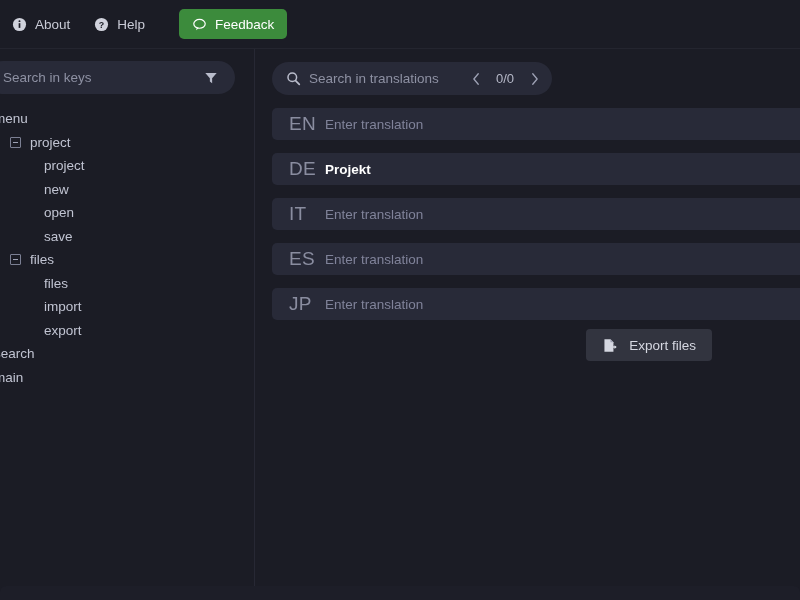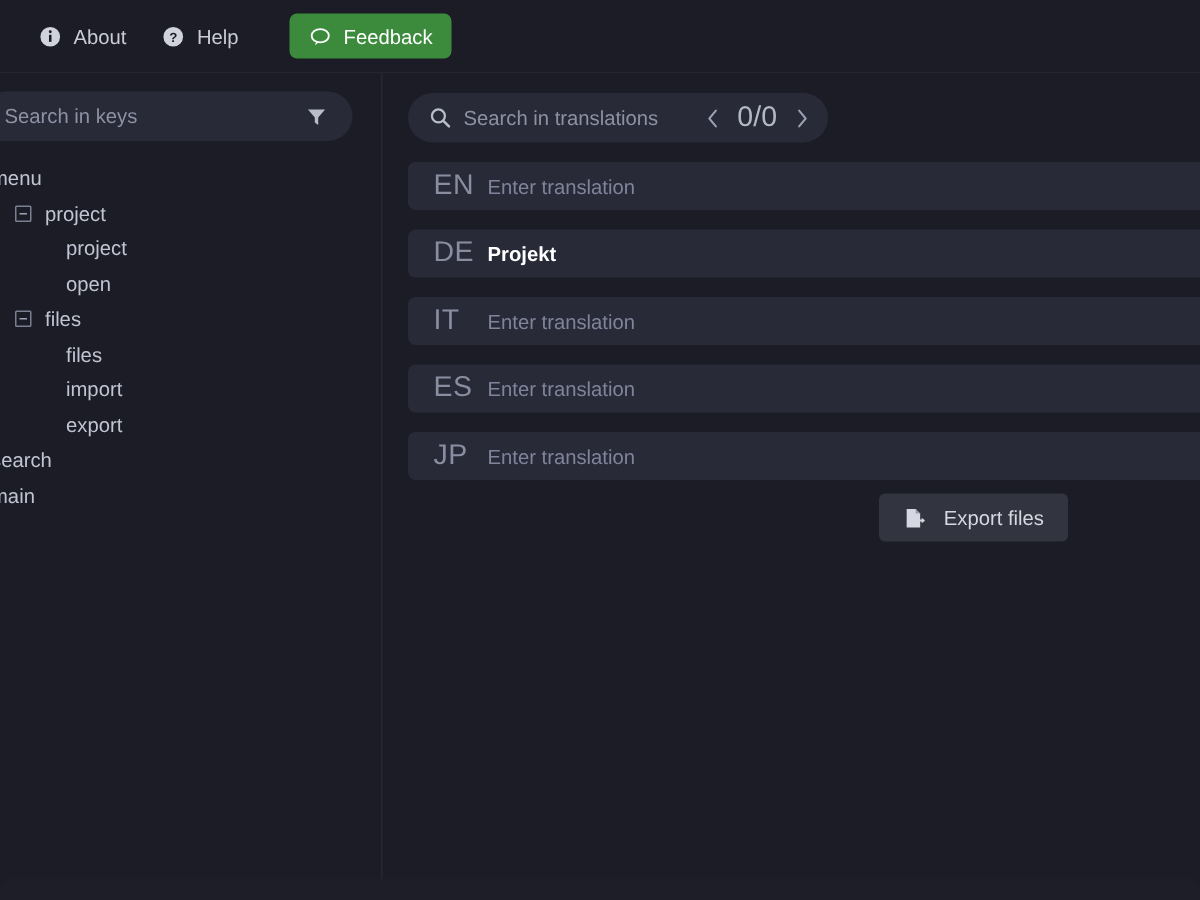--- a/index.html
+++ b/index.html
@@ -19,21 +19,21 @@
 
   
   #topbar {
     position: absolute;
     left: 0; top: 0;
     width: 800px; height: 49px;
     background: #1b1c25;
     border-bottom: 1px solid #24252f;
     display: flex;
     align-items: center;
-    padding-left: 16px;
+    padding-left: 2px;
     gap: 4px;
   }
 
   .menu-btn {
     display: flex;
     align-items: center;
     gap: 8px;
     height: 30px;
     padding: 0 10px;
     border-radius: 4px;
@@ -167,25 +167,25 @@
 
   .nav-chevron {
     width: 16px; height: 20px;
     display: flex; align-items: center; justify-content: center;
     cursor: pointer;
     flex: none;
     color: #9da1b4;
   }
 
   #match-count {
-    font-size: 19px;
+    font-size: 13px;
     color: #b5b8c7;
     flex: none;
     min-width: 26px;
-    text-align: right;
+    text-align: center;
   }
 
   #rows {
     position: absolute;
     left: 16px; top: 59px;
     right: -80px;
   }
 
   .trans-row {
     height: 32px;
@@ -304,21 +304,27 @@
         <span>menu</span>
       </div>
       <div class="tree-row depth1">
         <span class="toggle-box"></span>
         <span>project</span>
       </div>
       <div class="tree-row depth2">
         <span>project</span>
       </div>
       <div class="tree-row depth2">
+        <span>new</span>
+      </div>
+      <div class="tree-row depth2">
         <span>open</span>
+      </div>
+      <div class="tree-row depth2">
+        <span>save</span>
       </div>
       <div class="tree-row depth1">
         <span class="toggle-box"></span>
         <span>files</span>
       </div>
       <div class="tree-row depth2">
         <span>files</span>
       </div>
       <div class="tree-row depth2">
         <span>import</span>

